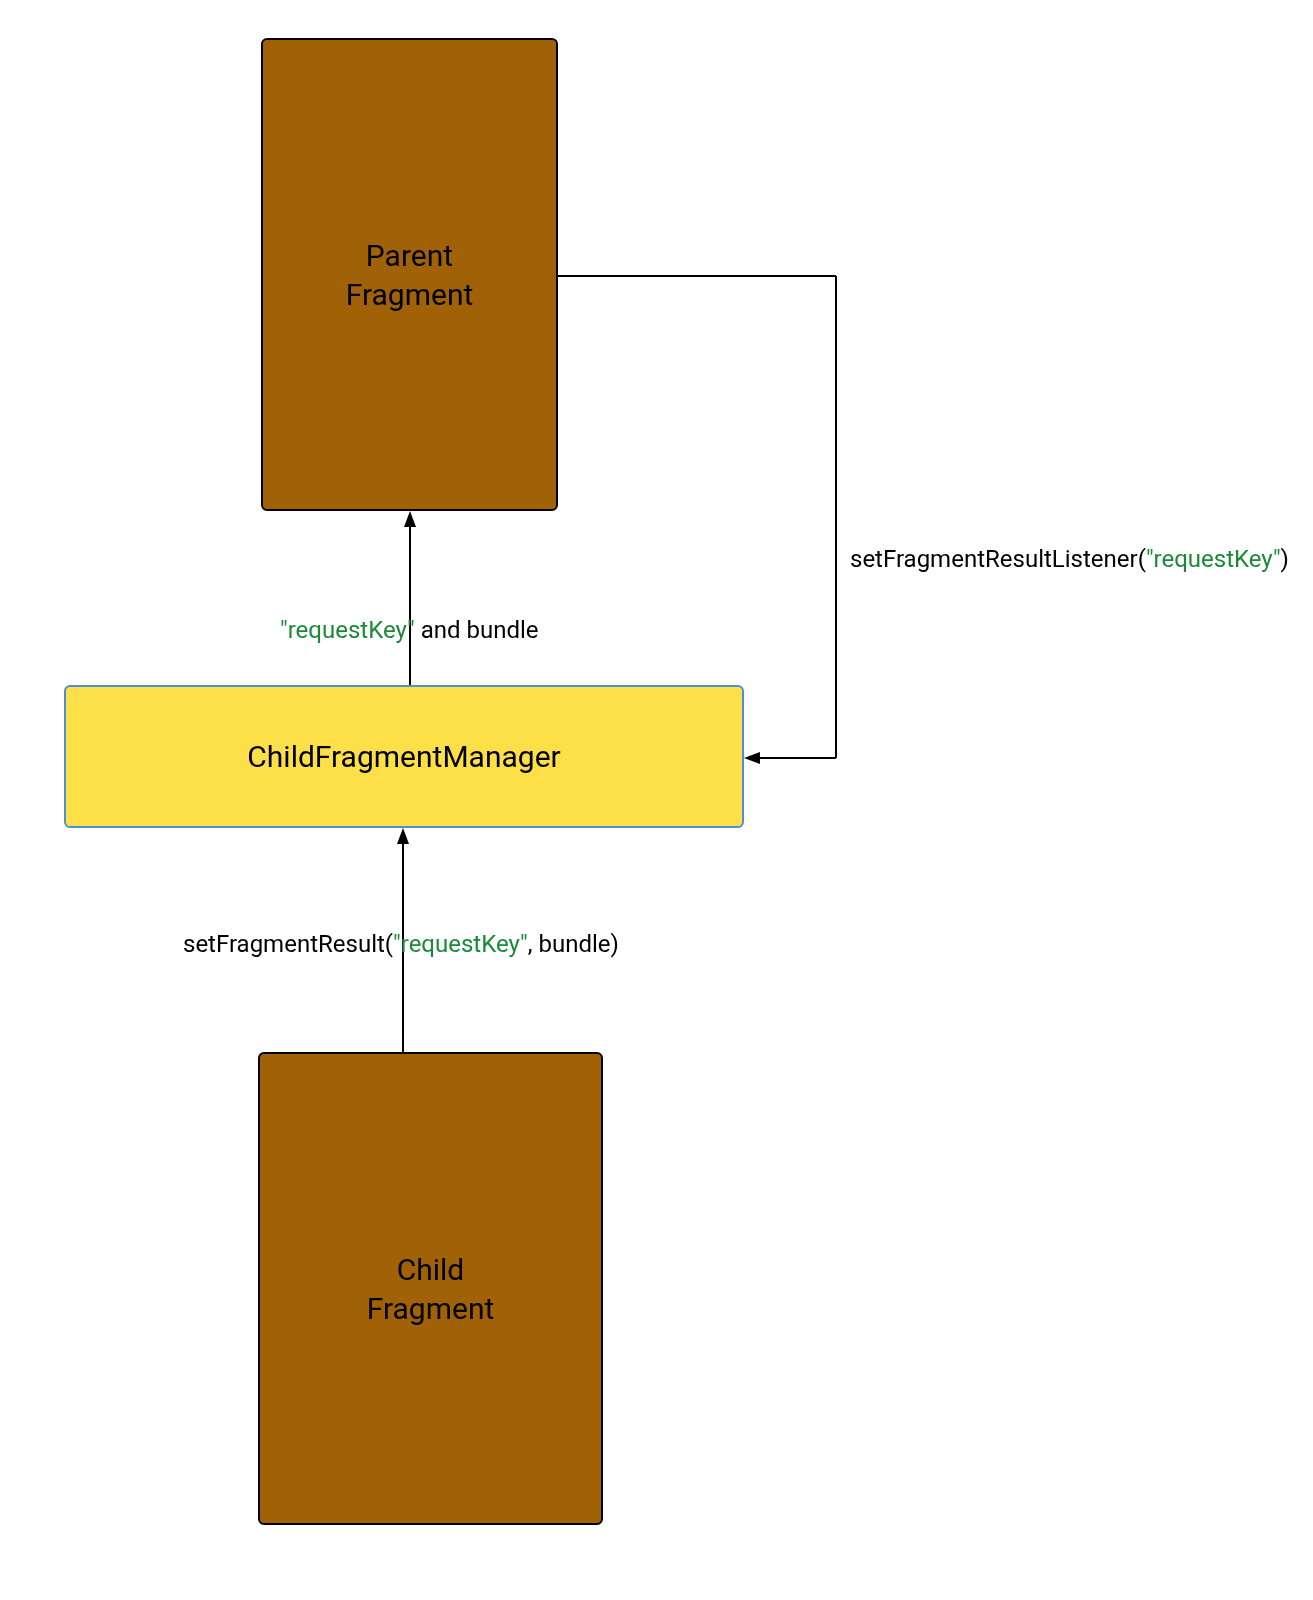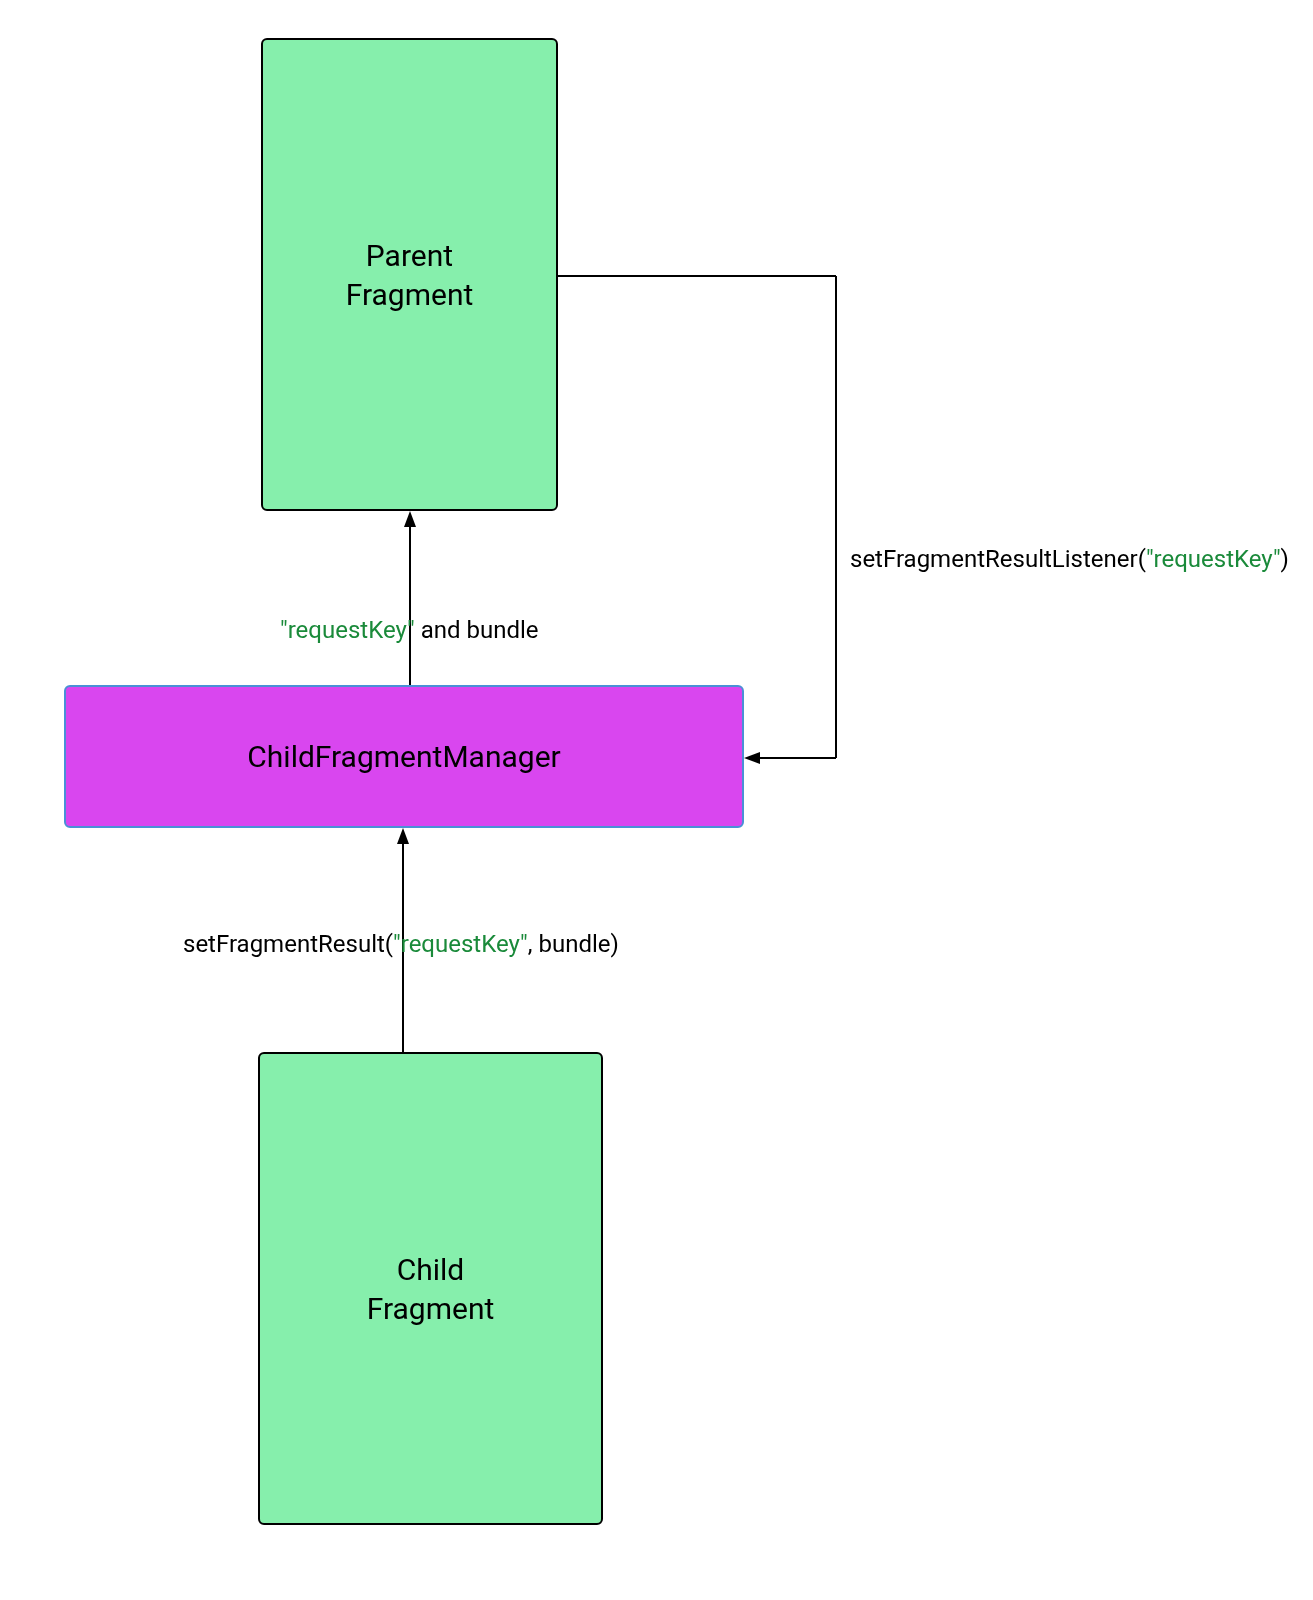--- a/index.html
+++ b/index.html
@@ -15,24 +15,24 @@
       position: relative;
     }
     .box {
       position: absolute;
       border: 2px solid #000;
       border-radius: 6px;
       display: flex;
       align-items: center;
       justify-content: center;
       text-align: center;
-      background: #86efac;
+      background: #a16207;
     }
     .box.manager {
-      background: #d946ef;
+      background: #fde047;
       border-color: #4a90d6;
     }
     .box-label {
       font-size: 30px;
       line-height: 1.3;
       color: #000;
       white-space: pre-line;
     }
     .manager .box-label {
       font-size: 30px;

